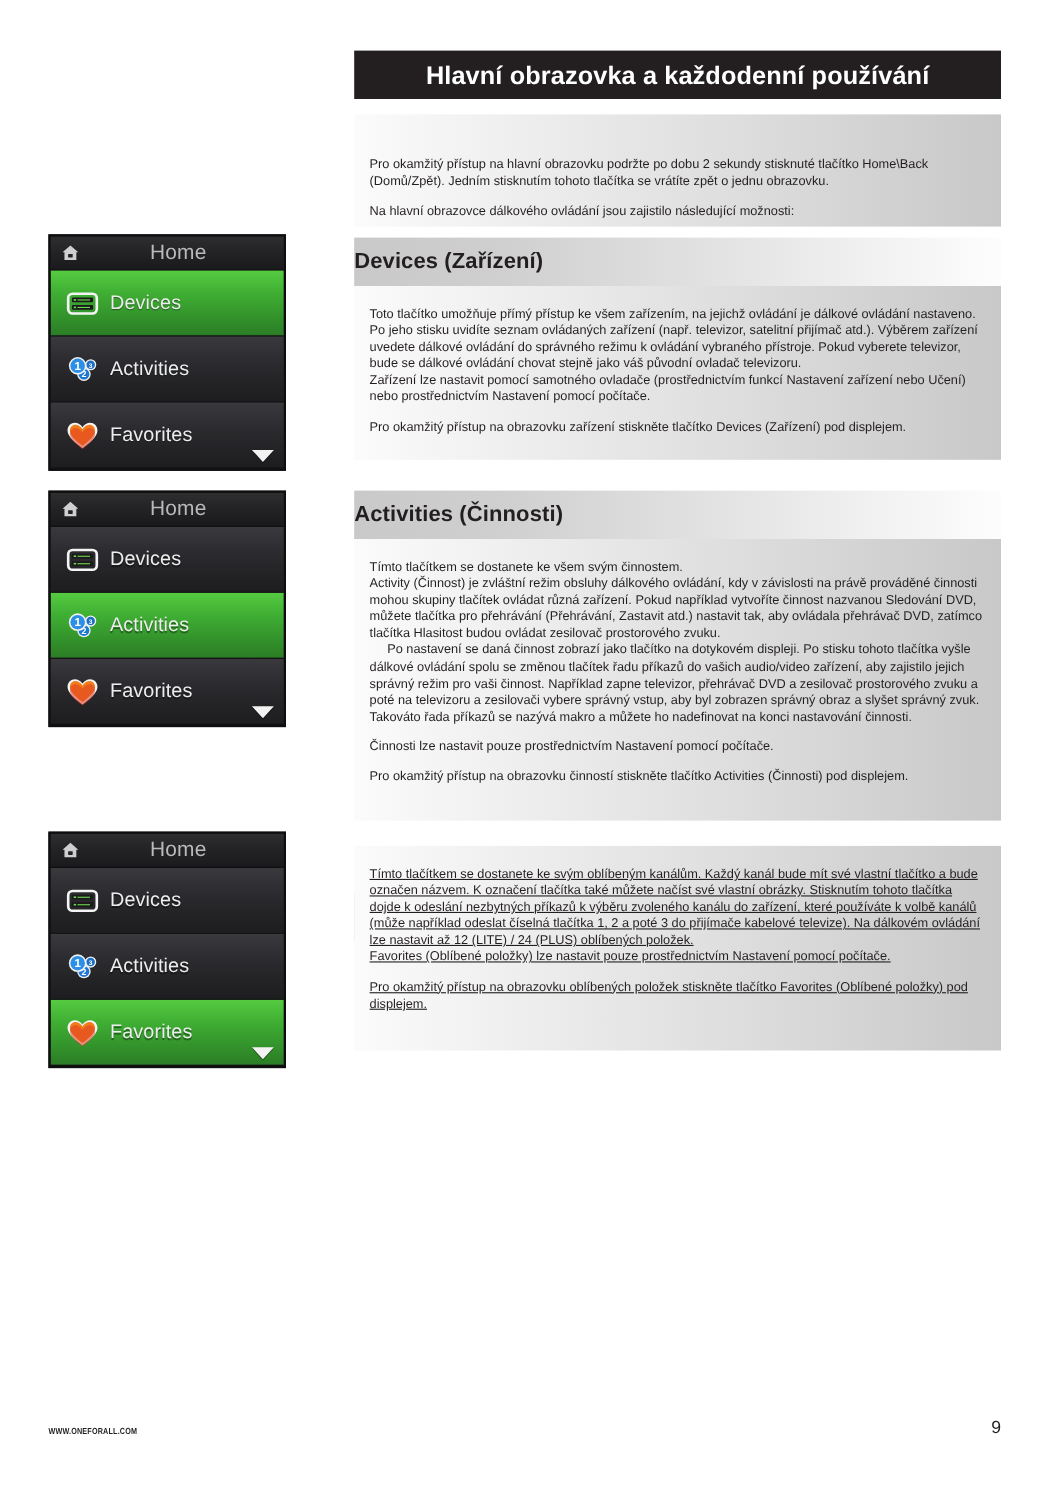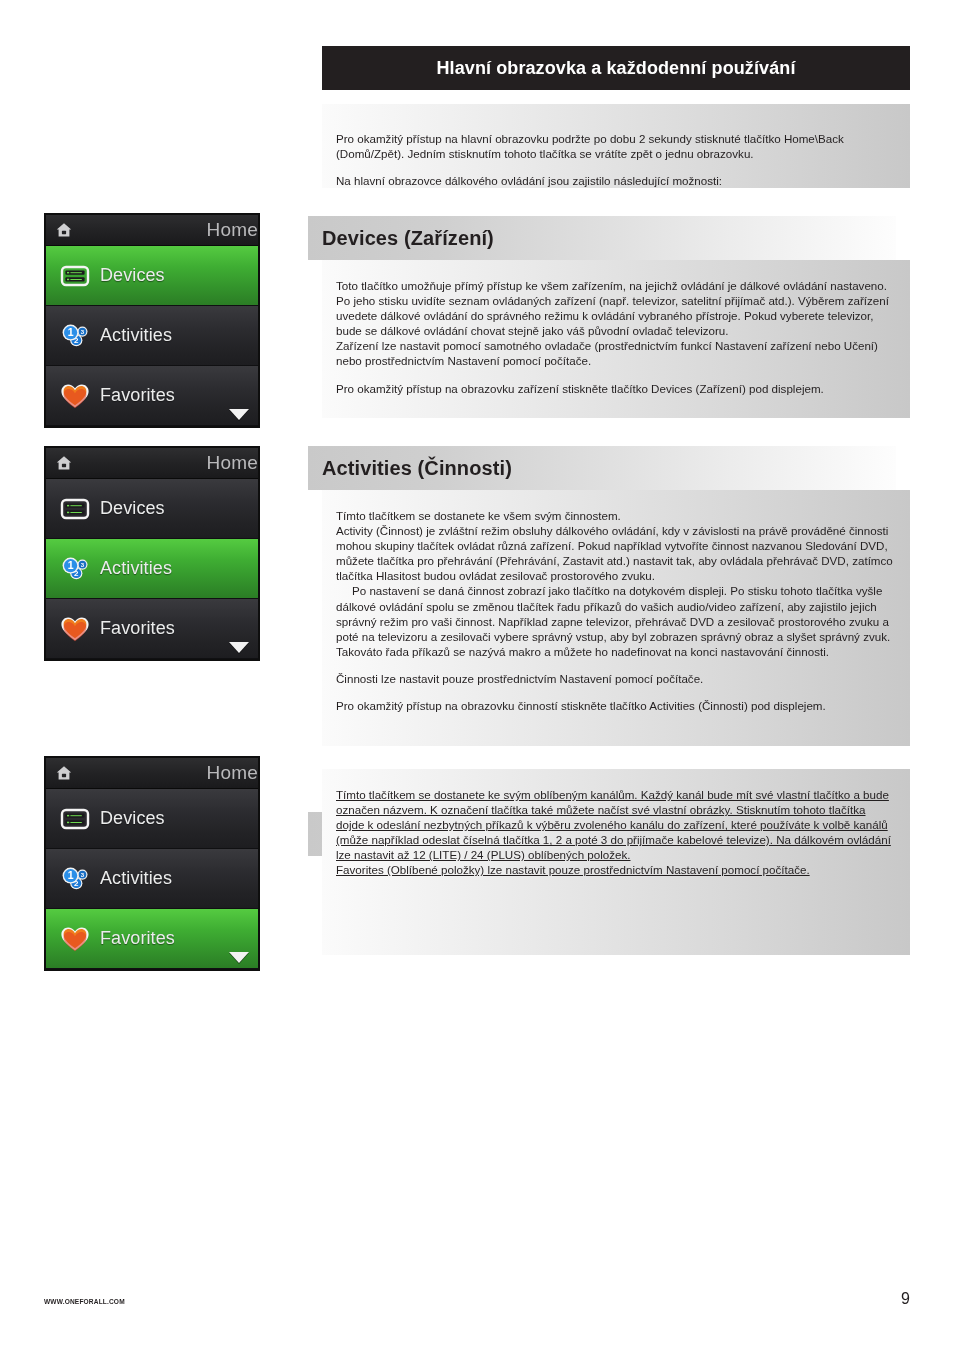--- a/index.html
+++ b/index.html
@@ -47,21 +47,21 @@
   }
   .home-icon {
     position: absolute;
     left: 9px;
     top: 6px;
     width: 18px;
     height: 18px;
   }
   .home-title {
     width: 100%;
-    text-align: right;
+    text-align: center;
     font-size: 19px;
     color: #b9b9bb;
     letter-spacing: 0.2px;
     line-height: 30px;
     font-weight: 400;
     padding-left: 20px;
     box-sizing: border-box;
   }
 
   .menu-row {
@@ -111,65 +111,64 @@
     top: 46px;
     width: 588px;
     height: 44px;
     background: #231f20;
     display: flex;
     align-items: center;
     justify-content: center;
   }
   .page-title-band h1 {
     margin: 0;
-    font-size: 18px;
+    font-size: 23px;
     font-weight: bold;
     color: #ffffff;
     letter-spacing: 0.1px;
   }
 
   .panel {
     position: absolute;
     left: 322px;
     width: 588px;
     background: linear-gradient(to right, #fbfbfb 0%, #f2f2f2 18%, #d8d8d8 70%, #c8c8c8 100%);
     box-sizing: border-box;
     padding: 18px 14px 12px 14px;
   }
 
   .head-band {
     position: absolute;
-    left: 308px;
+    left: 322px;
     width: 588px;
     height: 44px;
     background: linear-gradient(to right, #c9c9c9 0%, #cfcfcf 22%, #e6e6e6 62%, #fdfdfd 100%);
     display: flex;
     align-items: center;
     box-sizing: border-box;
-    padding-left: 14px;
   }
   .head-band h2 {
     margin: 0;
     font-size: 20px;
     font-weight: bold;
     color: #231f20;
     letter-spacing: 0.1px;
   }
 
   .panel p {
     margin: 0 0 12px 0;
     font-size: 11.6px;
     line-height: 15.1px;
     color: #231f20;
   }
   .panel p:last-child { margin-bottom: 0; }
   .panel p.indent { text-indent: 16px; }
 
   
-  #panel-intro  { top: 104px;  height: 84px; padding-top: 27px; }
+  #panel-intro  { top: 104px;  height: 102px; padding-top: 38px; }
   #head-devices { top: 216px; }
   #panel-devices{ top: 260px; height: 158px; }
   #head-activities { top: 446px; }
   #panel-activities{ top: 490px; height: 256px; }
   #head-favorites  { top: 765px; margin-top: 47px; }
   #panel-favorites { top: 769px; height: 186px; text-decoration: underline; }
 
   
   .footer-url {
     position: absolute;
@@ -392,16 +391,17 @@
   <p>Činnosti lze nastavit pouze prostřednictvím Nastavení pomocí počítače.</p>
   <p>Pro okamžitý přístup na obrazovku činností stiskněte tlačítko Activities (Činnosti) pod displejem.</p>
 </div>
 
 <div class="head-band" id="head-favorites">
   <h2>Favorites (Oblíbené položky)</h2>
 </div>
 <div class="panel" id="panel-favorites">
   <p style="margin-bottom:0">Tímto tlačítkem se dostanete ke svým oblíbeným kanálům. Každý kanál bude mít své vlastní tlačítko a bude označen názvem. K označení tlačítka také můžete načíst své vlastní obrázky. Stisknutím tohoto tlačítka dojde k odeslání nezbytných příkazů k výběru zvoleného kanálu do zařízení, které používáte k volbě kanálů (může například odeslat číselná tlačítka 1, 2 a poté 3 do přijímače kabelové televize). Na dálkovém ovládání lze nastavit až 12 (LITE) / 24 (PLUS) oblíbených položek.</p>
   <p>Favorites (Oblíbené položky) lze nastavit pouze prostřednictvím Nastavení pomocí počítače.</p>
+  <p>Pro okamžitý přístup na obrazovku oblíbených položek stiskněte tlačítko Favorites (Oblíbené položky) pod displejem.</p>
 </div>
 
 <div class="footer-url">WWW.ONEFORALL.COM</div>
 <div class="footer-page">9</div>
 
 </body></html>

